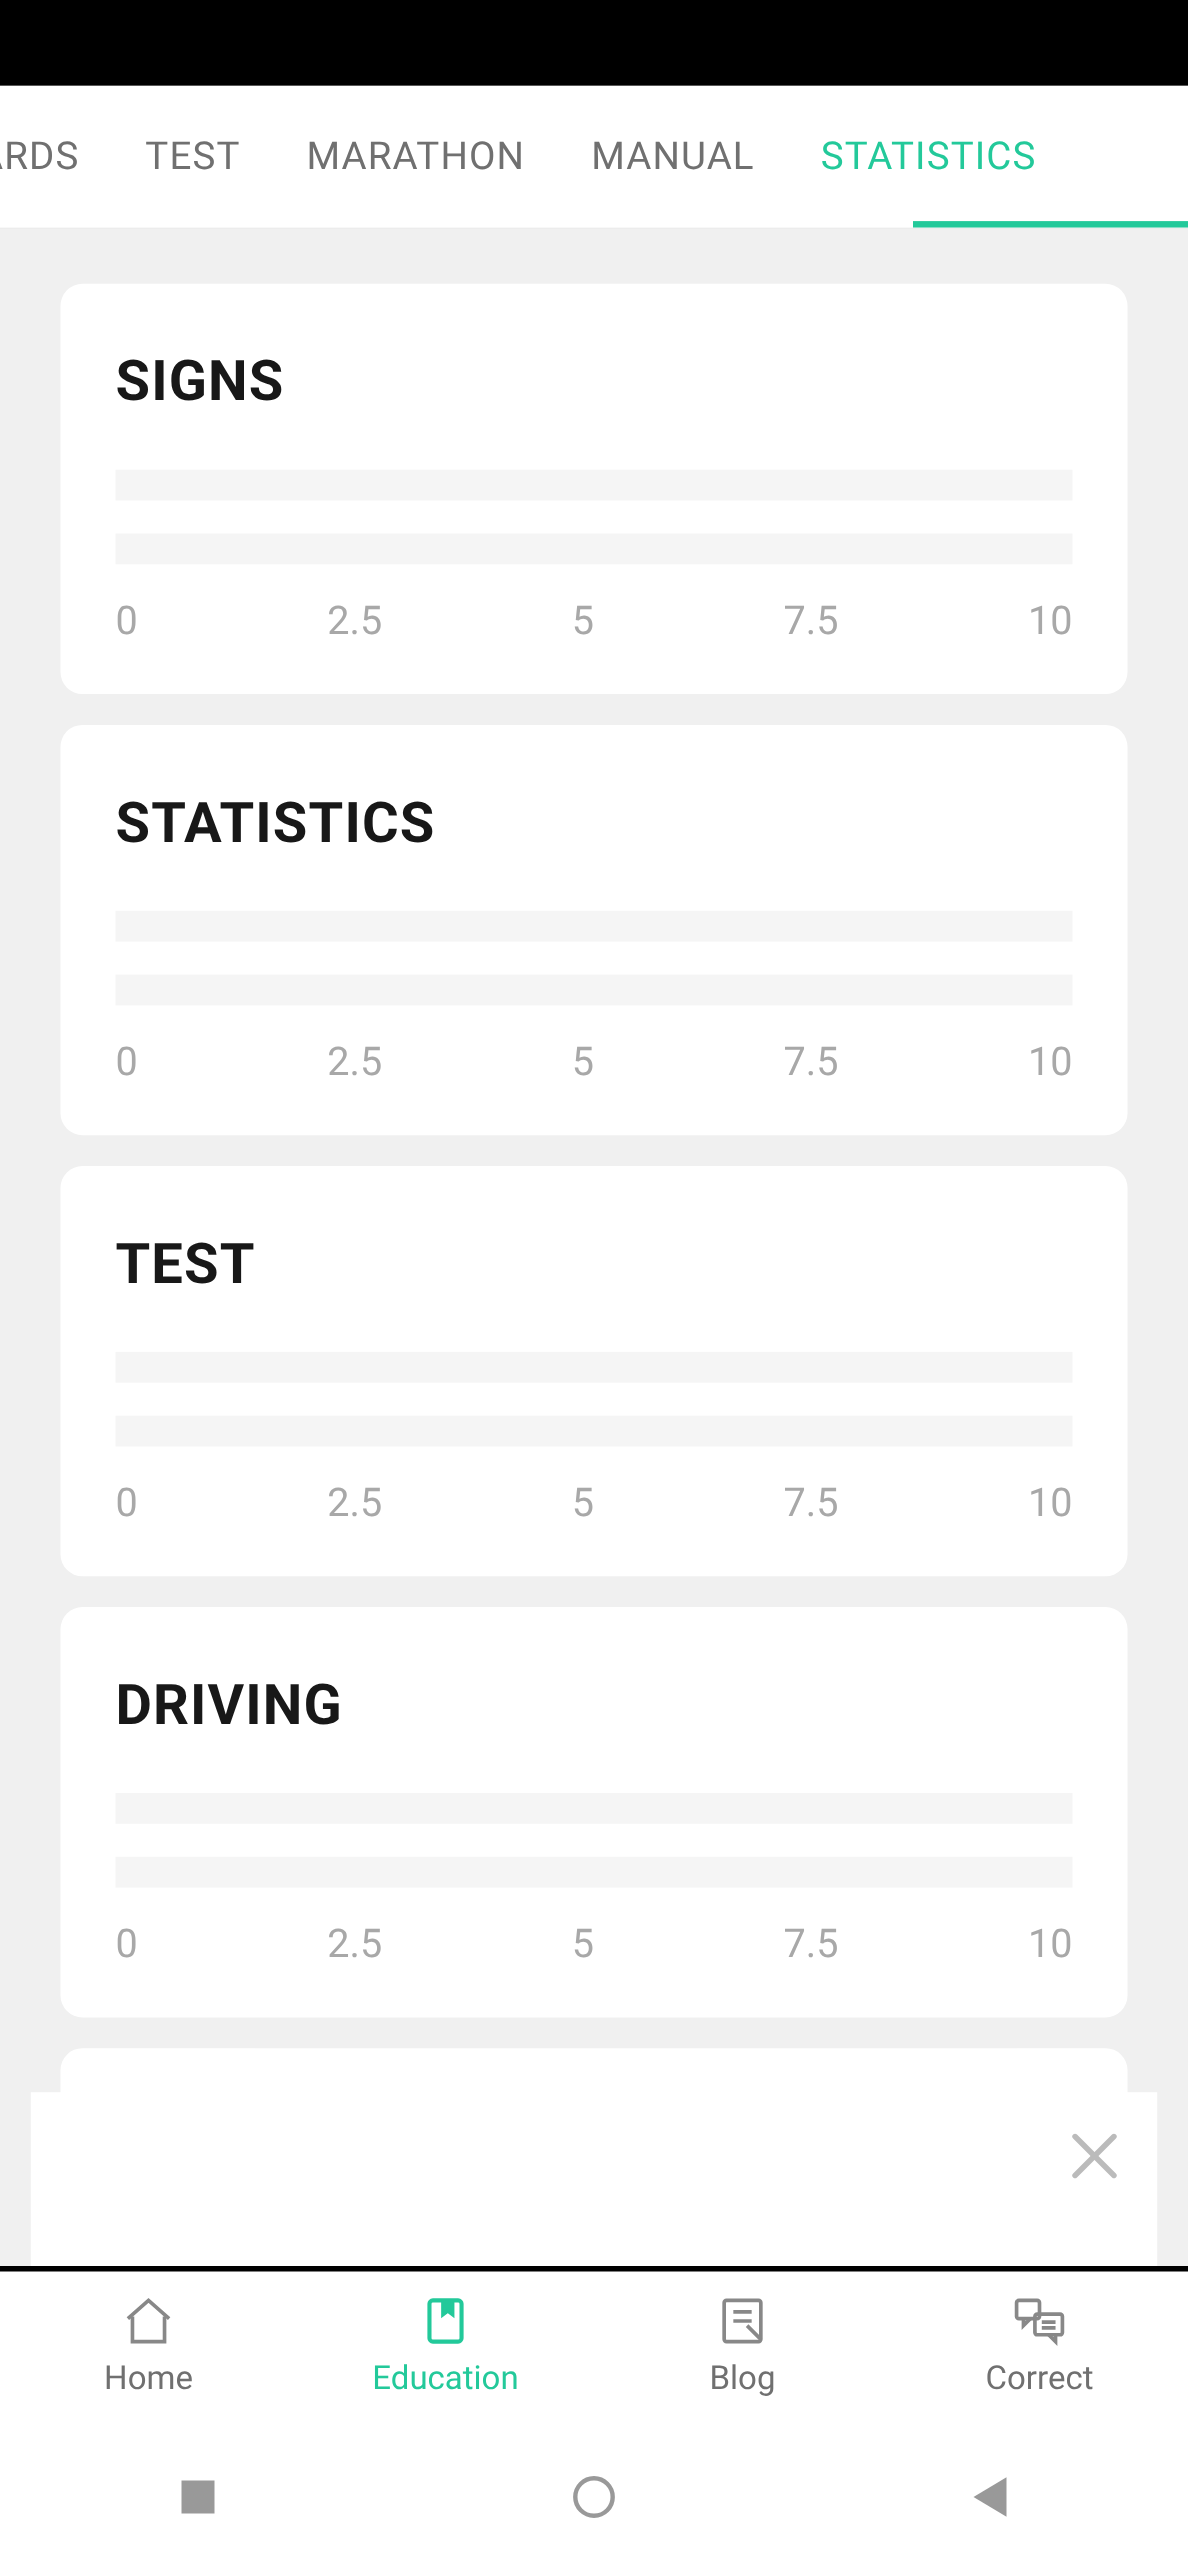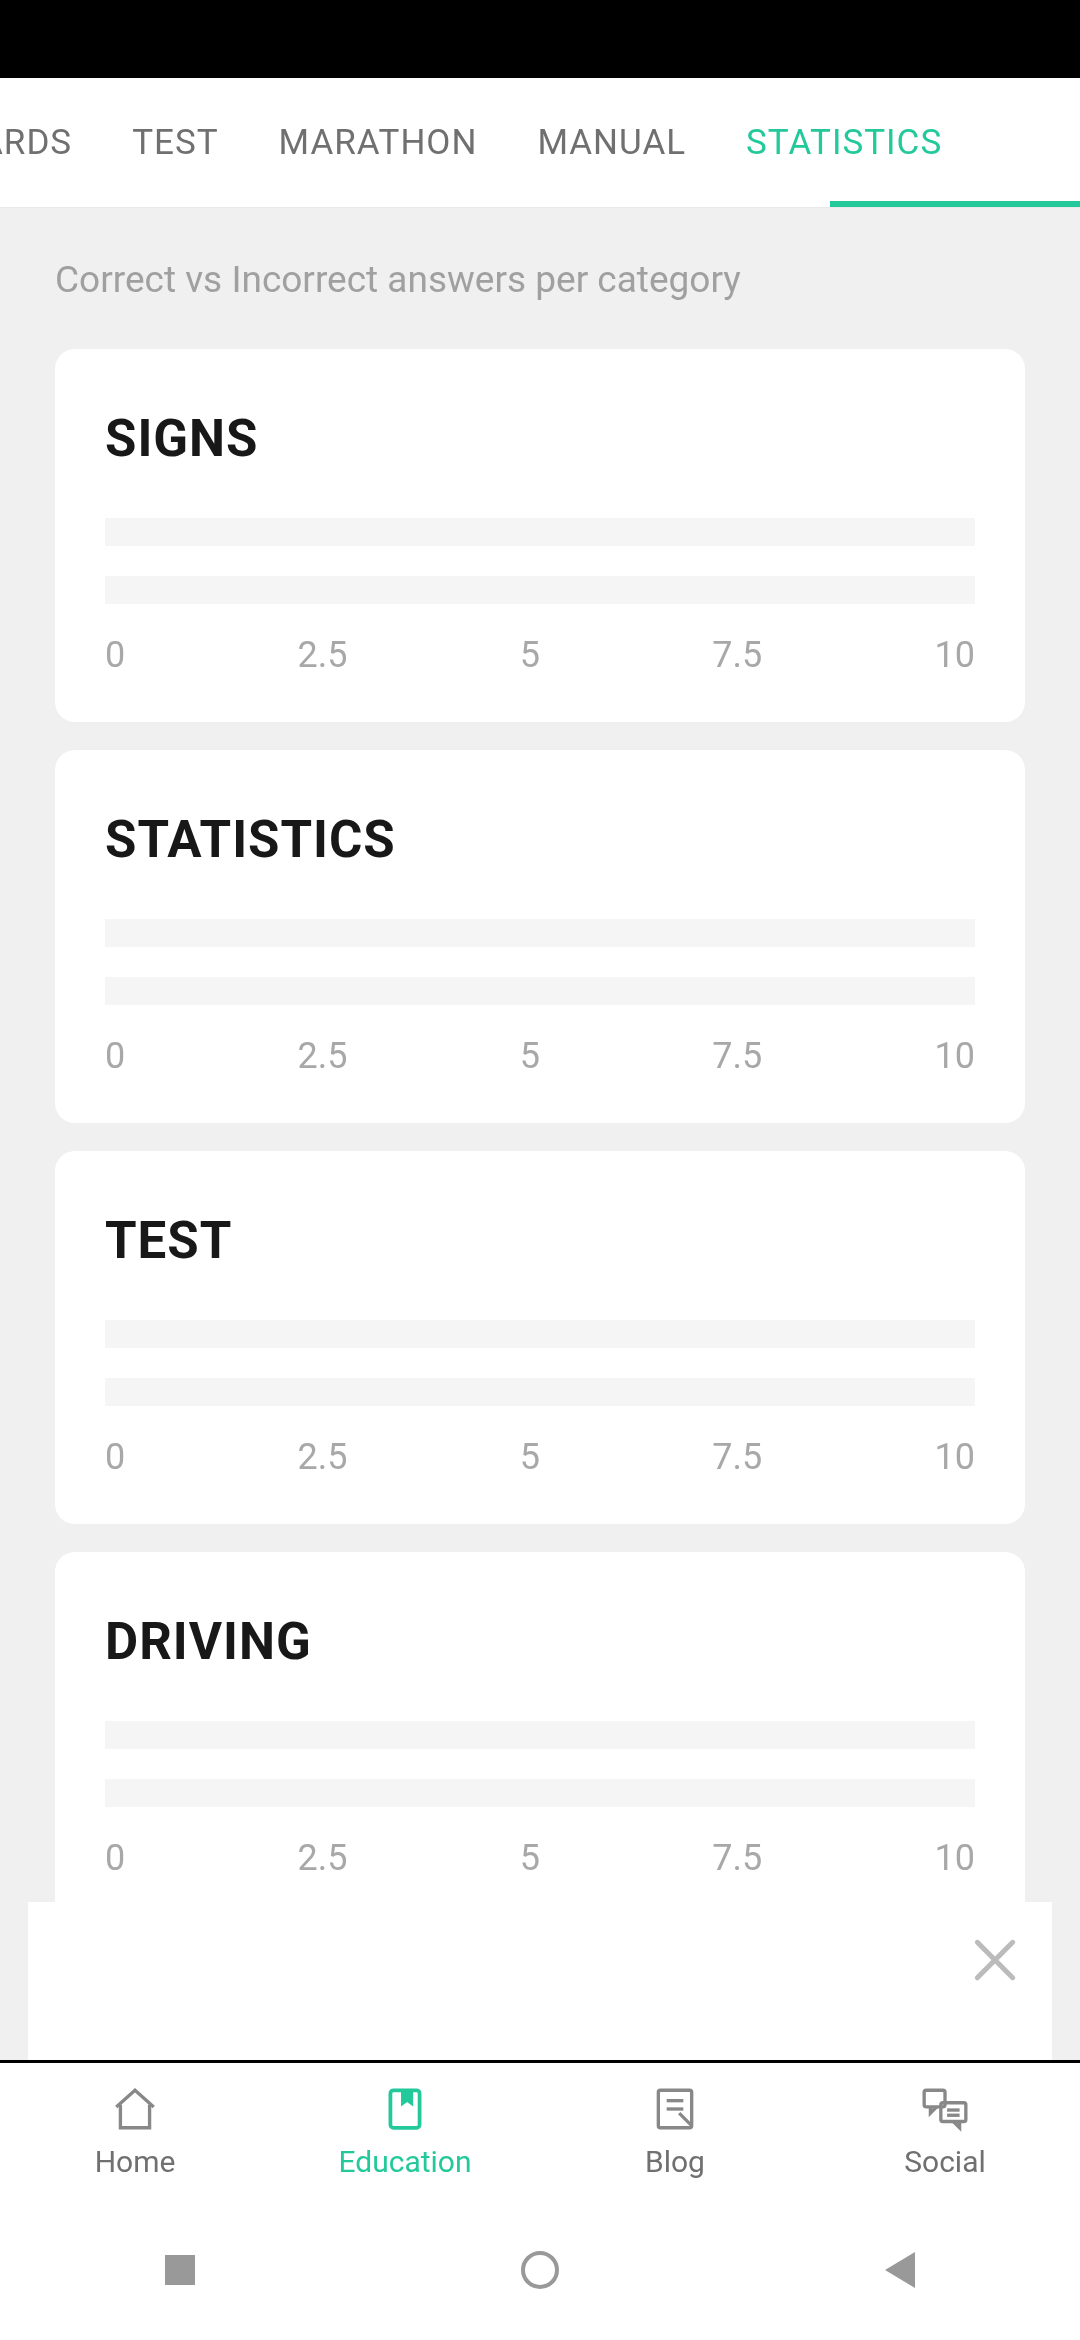--- a/index.html
+++ b/index.html
@@ -135,21 +135,21 @@
   .bottom-nav {
     position: absolute;
     bottom: 140px;
     left: 0;
     right: 0;
     height: 140px;
     background: #fff;
     display: flex;
     justify-content: space-around;
     align-items: center;
-    border-top: 3px solid #000000;
+    border-top: 5px solid #000000;
   }
   .nav-item {
     display: flex;
     flex-direction: column;
     align-items: center;
     gap: 10px;
     flex: 1;
   }
   .nav-icon {
     width: 50px;
@@ -207,21 +207,20 @@
 <div class="top-tabs">
   <div class="top-tab partial-left">ARDS</div>
   <div class="top-tab">TEST</div>
   <div class="top-tab">MARATHON</div>
   <div class="top-tab">MANUAL</div>
   <div class="top-tab active">STATISTICS</div>
   <div class="tab-indicator"></div>
 </div>
 
 <div class="content">
-  <div class="section-title">Correct vs Incorrect answers per category</div>
 
   <div class="card">
     <div class="card-title">SIGNS</div>
     <div class="bars">
       <div class="bar"></div>
       <div class="bar" style="margin-bottom:0"></div>
     </div>
     <div class="axis">
       <span>0</span>
       <span>2.5</span>
@@ -309,21 +308,21 @@
   </div>
   <div class="nav-item">
     <svg class="nav-icon" viewBox="0 0 24 24" fill="none" stroke="#888" stroke-width="1.6">
       <rect x="2" y="3" width="10" height="8" rx="1"></rect>
       <path d="M5 11 L5 14 L8 11"></path>
       <rect x="10" y="9" width="12" height="9" rx="1"></rect>
       <path d="M19 18 L19 21 L16 18"></path>
       <line x1="13" y1="12.5" x2="19" y2="12.5"></line>
       <line x1="13" y1="15" x2="19" y2="15"></line>
     </svg>
-    <span class="nav-label">Social</span>
+    <span class="nav-label">Correct</span>
   </div>
 </div>
 
 <div class="sys-nav">
   <div class="sys-btn">
       <div class="sys-square"></div>
     </div>
   <div class="sys-btn">
       <div class="sys-circle"></div>
     </div>

